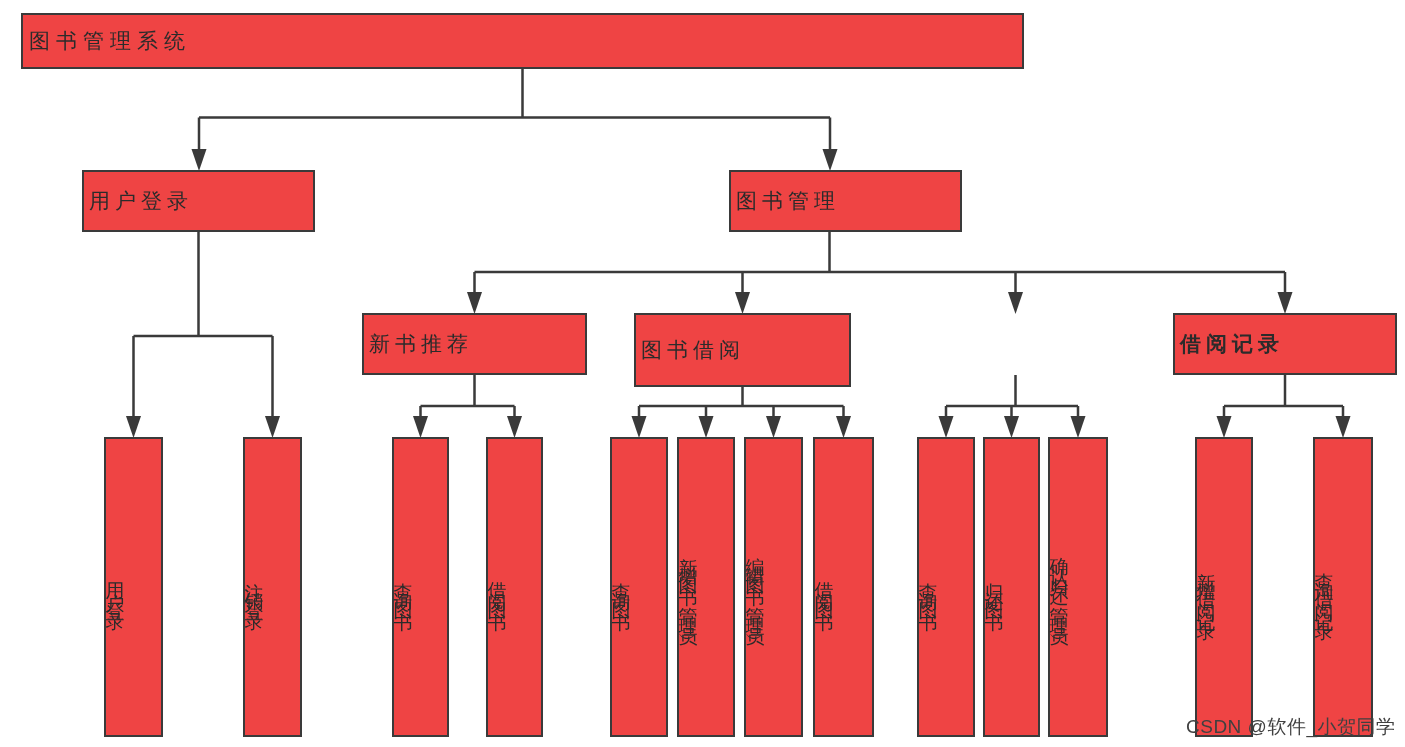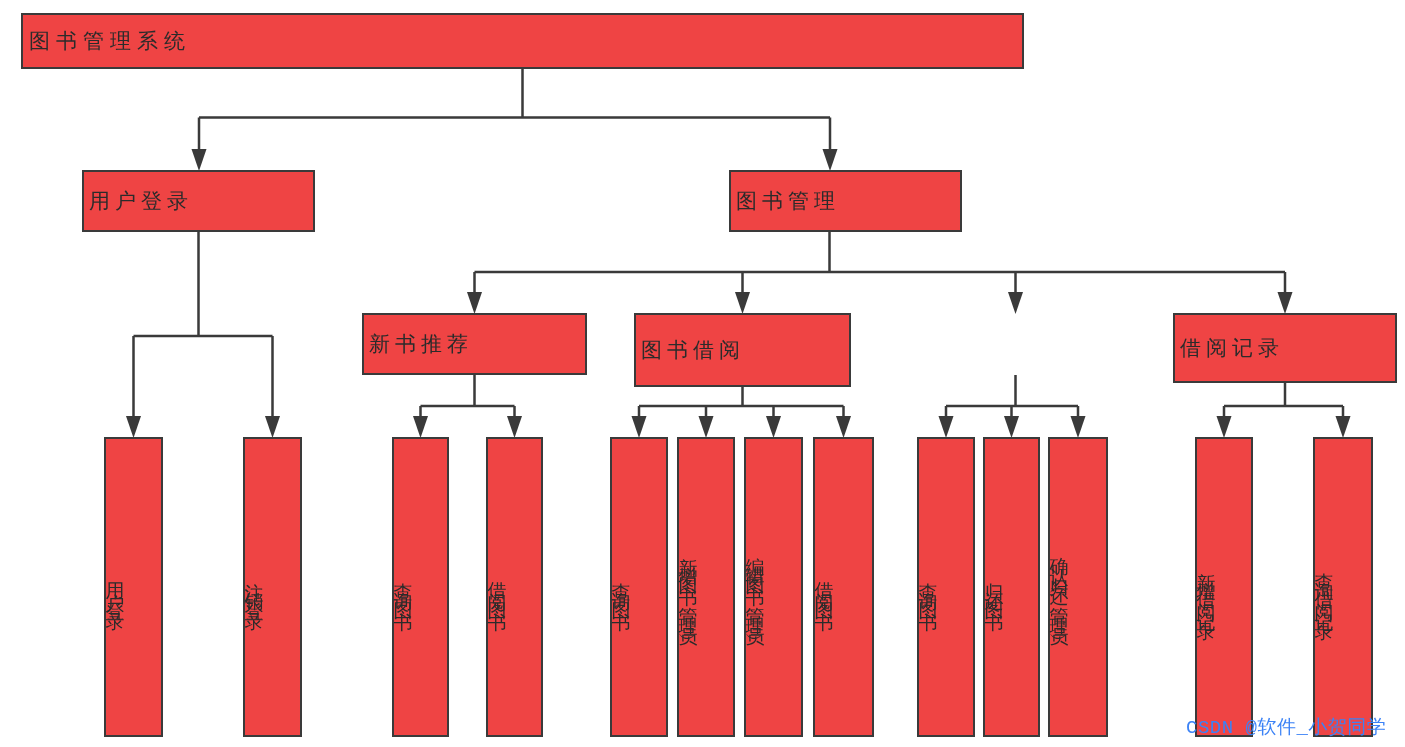--- a/index.html
+++ b/index.html
@@ -49,23 +49,22 @@
     letter-spacing: 10px;
     line-height: 1;
     white-space: nowrap;
   }
   .watermark {
     position: absolute;
     left: 1186px;
     top: 714px;
     font-size: 19px;
     letter-spacing: 0.5px;
-    color: #3b82f6;
+    color: #404040;
     white-space: nowrap;
-    font-family: Liberation Mono, monospace;
   }
   .cline { stroke: #3a3a3a; stroke-width: 2.5; fill: none; }
   .ahead { fill: #3a3a3a; stroke: none; }
 </style>
 </head>
 <body>
 
 <div id="canvas">
 
   <svg id="connectors" viewBox="0 0 1405 747" xmlns="http://www.w3.org/2000/svg">
@@ -114,21 +113,21 @@
   <div class="box h" style="left:713px; top:170px; width:233px; height:62px;margin-left:16px;">
     <span class="label">图书管理</span>
   </div>
 
   <div class="box h" style="left:362px; top:313px; width:225px; height:62px;">
     <span class="label">新书推荐</span>
   </div>
   <div class="box h" style="left:634px; top:313px; width:217px; height:74px;">
     <span class="label">图书借阅</span>
   </div>
-  <div class="box h" style="left:1173px; top:313px; width:224px; height:70px;">
+  <div class="box h" style="left:1173px; top:313px; width:224px; height:62px;font-weight:bold;">
     <span class="label">借阅记录</span>
   </div>
 
   <div class="box v" style="left:104px; top:437px; width:59px; height:300px;">
     <span class="label">用户登录</span>
   </div>
   <div class="box v" style="left:243px; top:437px; width:59px; height:300px;">
     <span class="label">注销登录</span>
   </div>
 

